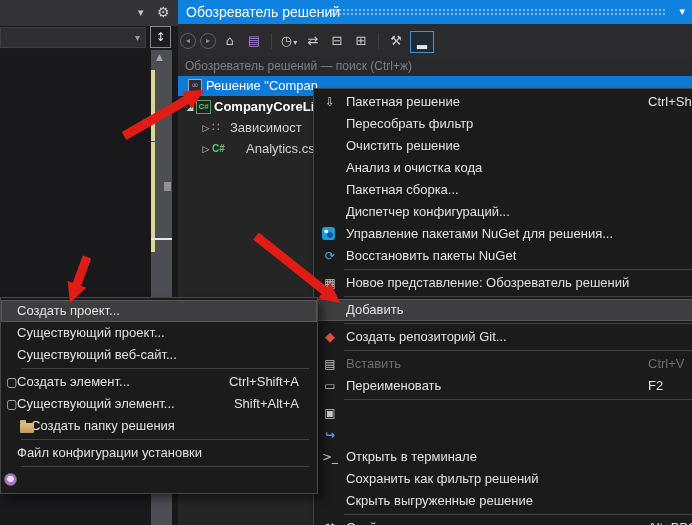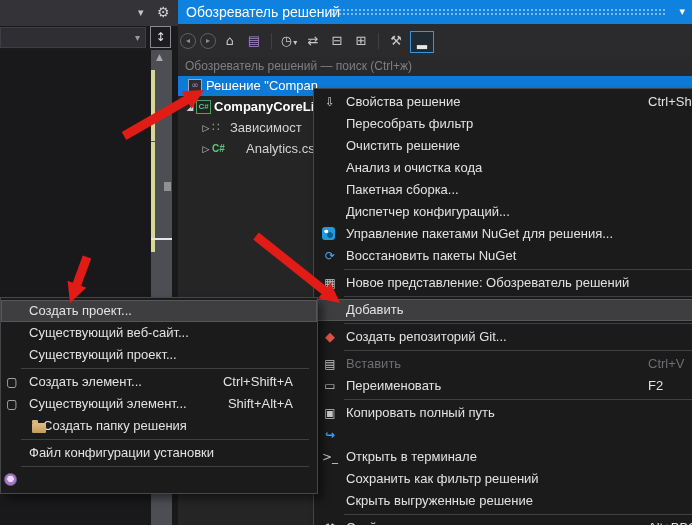--- a/index.html
+++ b/index.html
@@ -54,28 +54,28 @@
             font-size:8px;font-weight:bold;line-height:12px;text-align:center;display:inline-block;}
   .g-csfile{color:#5ec878;font-size:10px;font-weight:bold;display:inline-block;line-height:13px;}
   .g-deps{color:#9d9da1;font-size:12px;display:inline-block;line-height:13px;font-family:"DejaVu Sans",sans-serif;}
   
   .menu{background:#1b1b1c;border:1px solid #464649;box-sizing:border-box;padding:2px 0;
         box-shadow:5px 5px 8px rgba(0,0,0,.45);}
   #context-menu{left:313px;top:88px;width:410px;z-index:20;}
   #sub-menu{left:0;top:297px;width:318px;z-index:30;}
   .mrow{position:relative;height:22px;line-height:22px;font-size:13px;color:#e2e2e2;white-space:nowrap;cursor:default;}
   #context-menu .mrow{padding-left:32px;}
-  #sub-menu .mrow{padding-left:28px;}
+  #sub-menu .mrow{padding-left:16px;}
   .mrow.hl{background:#3e3e40;box-shadow:inset 0 0 0 1px #55555a;}
   .mrow.dis{color:#6e6e72;}
   .mic{position:absolute;left:8px;top:3px;width:16px;height:16px;text-align:center;line-height:16px;
        font-size:12px;color:#c8c8c8;font-family:"DejaVu Sans",sans-serif;}
   #sub-menu .mic{left:3px;}
   .mkey{position:absolute;left:334px;top:0;}
-  #sub-menu .mkey{left:auto;right:24px;}
+  #sub-menu .mkey{left:auto;right:18px;}
   .msep{height:1px;background:#3f3f44;margin:2px 8px 2px 30px;}
   #sub-menu .msep{margin-left:20px;}
   
   .g-nuget{width:13px;height:13px;border-radius:3px;display:inline-block;margin-top:1px;
            background:radial-gradient(circle at 32% 34%,#ffffff 1.6px,transparent 2.1px),
                       radial-gradient(circle at 62% 62%,#0a5f90 2.6px,transparent 3.1px),#1d9ae0;}
   .g-folder{width:14px;height:10px;margin-top:3px;display:inline-block;position:relative;
             background:linear-gradient(#e0bd85,#c59a5d);border-radius:1px;}
   .g-folder:before{content:"";position:absolute;top:-3px;left:0;width:6px;height:3px;background:#d8b479;
                    border-radius:1px 1px 0 0;}
@@ -135,50 +135,50 @@
       </div>
       <div class="trow">
         <span class="exp" style="left: 22px;">▷</span>
         <span class="tico g-csfile" style="left: 34px;">C#</span>
         <span class="tlabel" style="left: 68px;">Analytics.cs</span>
       </div>
     </div>
 </div>
 
 <div id="context-menu" class="abs menu">
-    <div class="mrow"><span class="mic g-build" data-icon="build">⇩</span><span>Свойства решение</span><span class="mkey">Ctrl+Shif</span></div>
+    <div class="mrow"><span class="mic g-build" data-icon="build">⇩</span><span>Пакетная решение</span><span class="mkey">Ctrl+Shif</span></div>
     <div class="mrow"><span>Пересобрать фильтр</span></div>
     <div class="mrow"><span>Очистить решение</span></div>
     <div class="mrow"><span>Анализ и очистка кода</span></div>
     <div class="mrow"><span>Пакетная сборка...</span></div>
     <div class="mrow"><span>Диспетчер конфигураций...</span></div>
     <div class="mrow"><span class="mic g-nuget" data-icon="nuget"></span><span>Управление пакетами NuGet для решения...</span></div>
     <div class="mrow"><span class="mic g-nuget-restore" data-icon="nuget-restore">⟳</span><span>Восстановить пакеты NuGet</span></div>
     <div class="msep"></div>
     <div class="mrow"><span class="mic g-new-view" data-icon="new-view">▦</span><span>Новое представление: Обозреватель решений</span></div>
     <div class="msep"></div>
     <div class="mrow hl"><span>Добавить</span></div>
     <div class="msep"></div>
     <div class="mrow"><span class="mic g-git-create" data-icon="git-create">◆</span><span>Создать репозиторий Git...</span></div>
     <div class="msep"></div>
     <div class="mrow dis"><span class="mic g-paste" data-icon="paste">▤</span><span>Вставить</span><span class="mkey">Ctrl+V</span></div>
     <div class="mrow"><span class="mic g-rename" data-icon="rename">▭</span><span>Переименовать</span><span class="mkey">F2</span></div>
     <div class="msep"></div>
-    <div class="mrow"><span class="mic g-copy-path" data-icon="copy-path">▣</span><span>Копировать полный путь</span></div>
+    <div class="mrow"><span class="mic g-copy-path" data-icon="copy-path">▣</span></div>
     <div class="mrow"><span class="mic g-open-explorer" data-icon="open-explorer">↪</span></div>
     <div class="mrow"><span class="mic g-terminal" data-icon="terminal">&gt;_</span><span>Открыть в терминале</span></div>
     <div class="mrow"><span>Сохранить как фильтр решений</span></div>
     <div class="mrow"><span>Скрыть выгруженные решение</span></div>
     <div class="msep"></div>
     <div class="mrow"><span class="mic g-wrench" data-icon="wrench">⚒</span><span>Свойства</span><span class="mkey">Alt+ВВО</span></div>
   </div>
 <div id="sub-menu" class="abs menu">
     <div class="mrow hl"><span>Создать проект...</span></div>
+    <div class="mrow"><span>Существующий проект...</span></div>
     <div class="mrow"><span>Существующий веб-сайт...</span></div>
-    <div class="mrow"><span>Существующий проект...</span></div>
     <div class="msep"></div>
     <div class="mrow"><span class="mic g-new-item" data-icon="new-item">▢</span><span>Создать элемент...</span><span class="mkey">Ctrl+Shift+A</span></div>
     <div class="mrow"><span class="mic g-existing-item" data-icon="existing-item">▢</span><span>Существующий элемент...</span><span class="mkey">Shift+Alt+A</span></div>
     <div class="mrow"><span class="mic g-folder" data-icon="folder"></span><span>Создать папку решения</span></div>
     <div class="msep"></div>
     <div class="mrow"><span>Файл конфигурации установки</span></div>
     <div class="msep"></div>
     <div class="mrow"><span class="mic g-editorconfig" data-icon="editorconfig"></span></div>
   </div>
 

